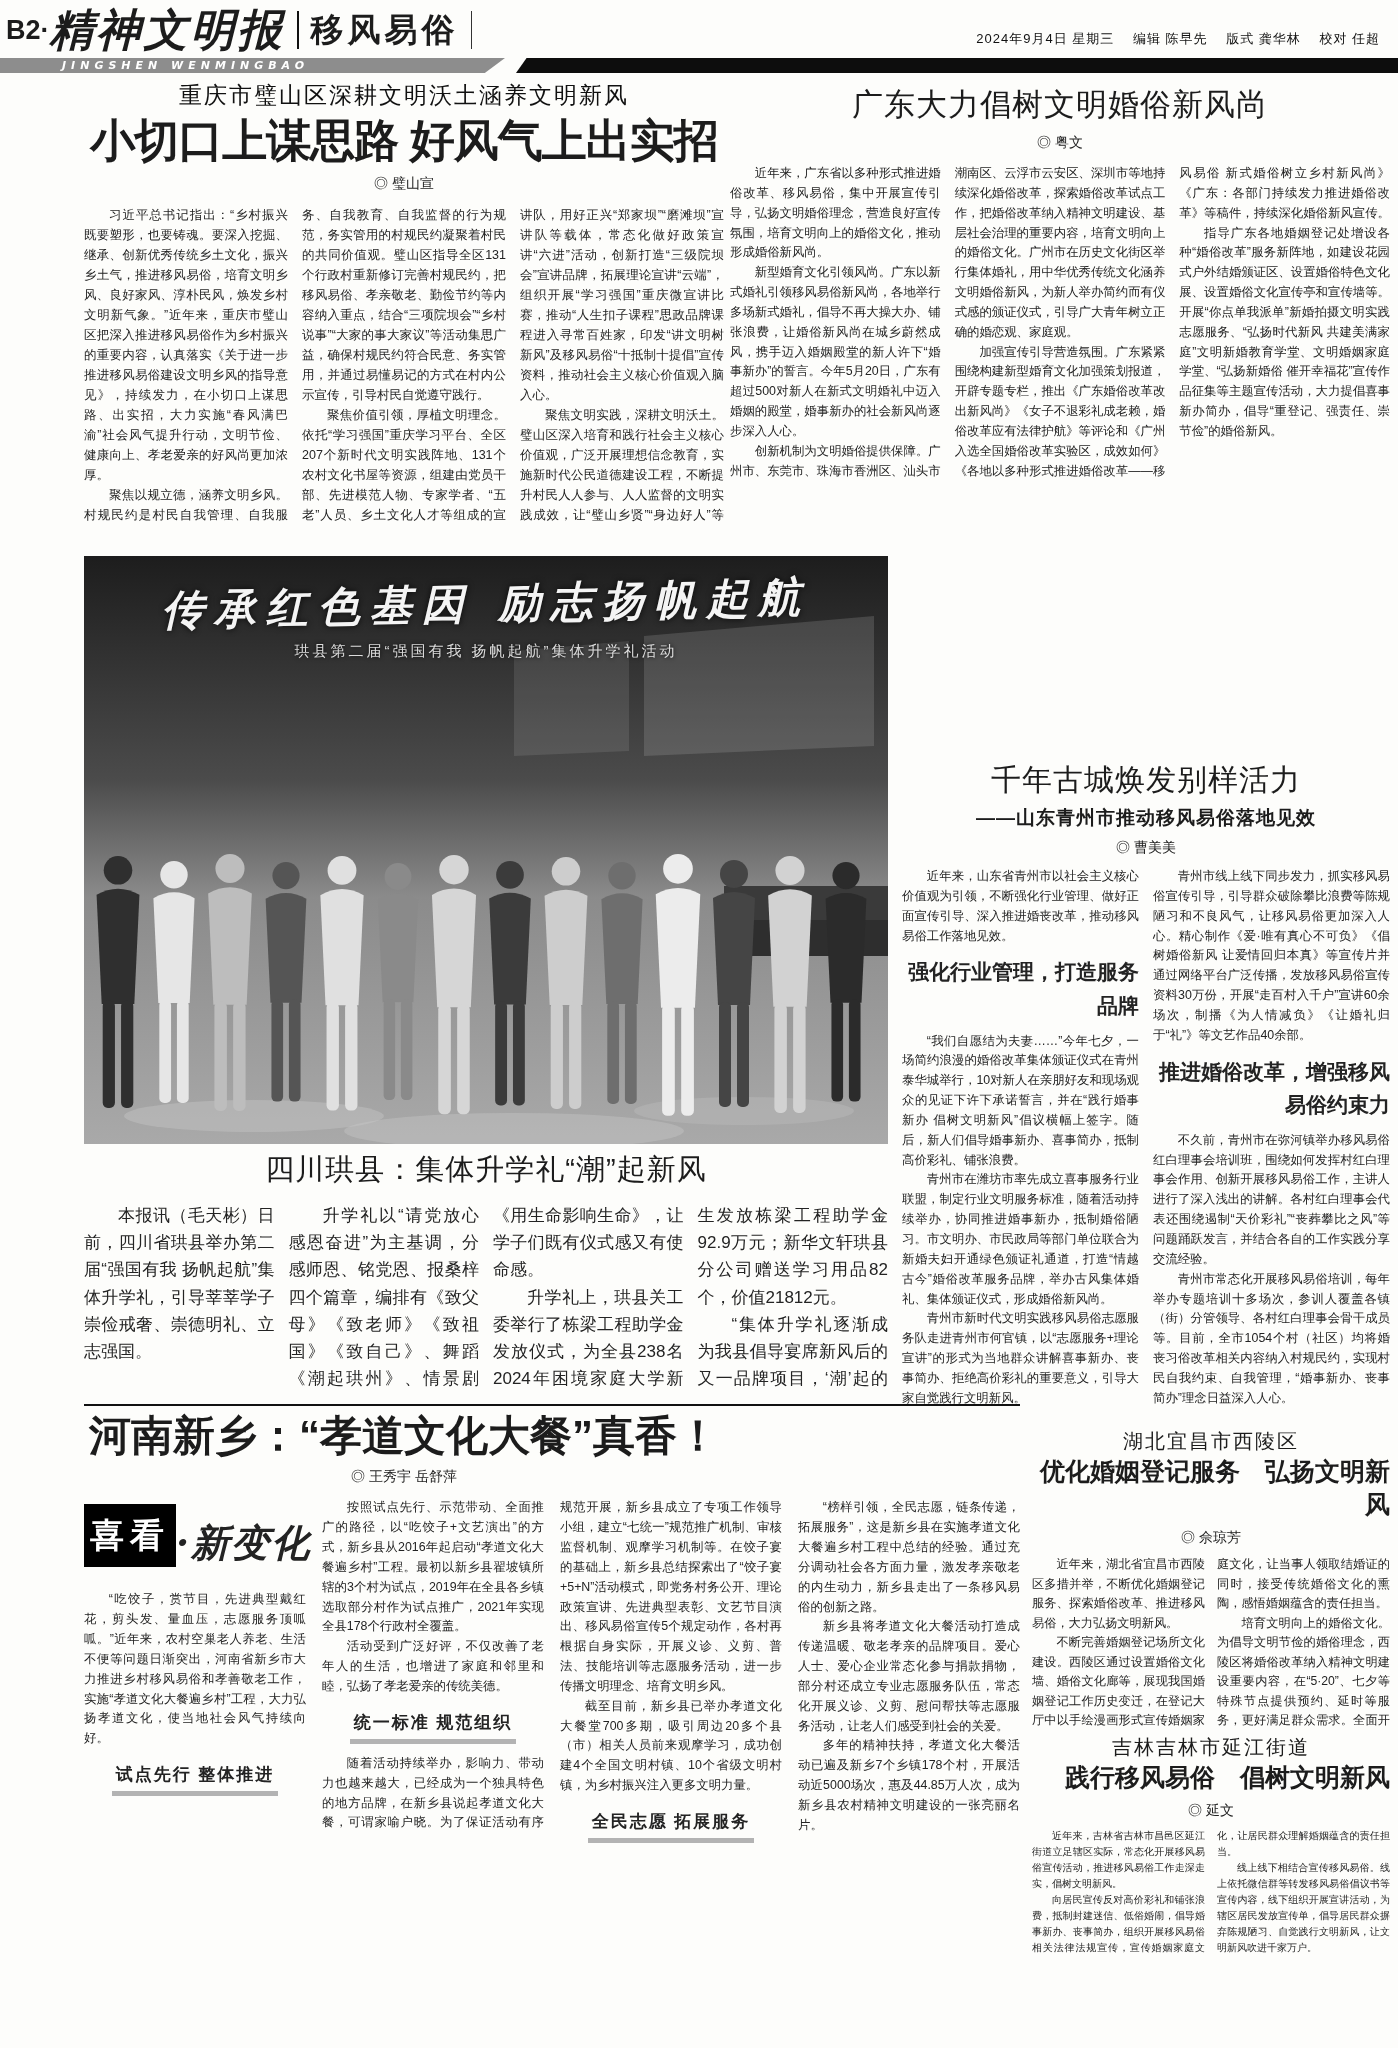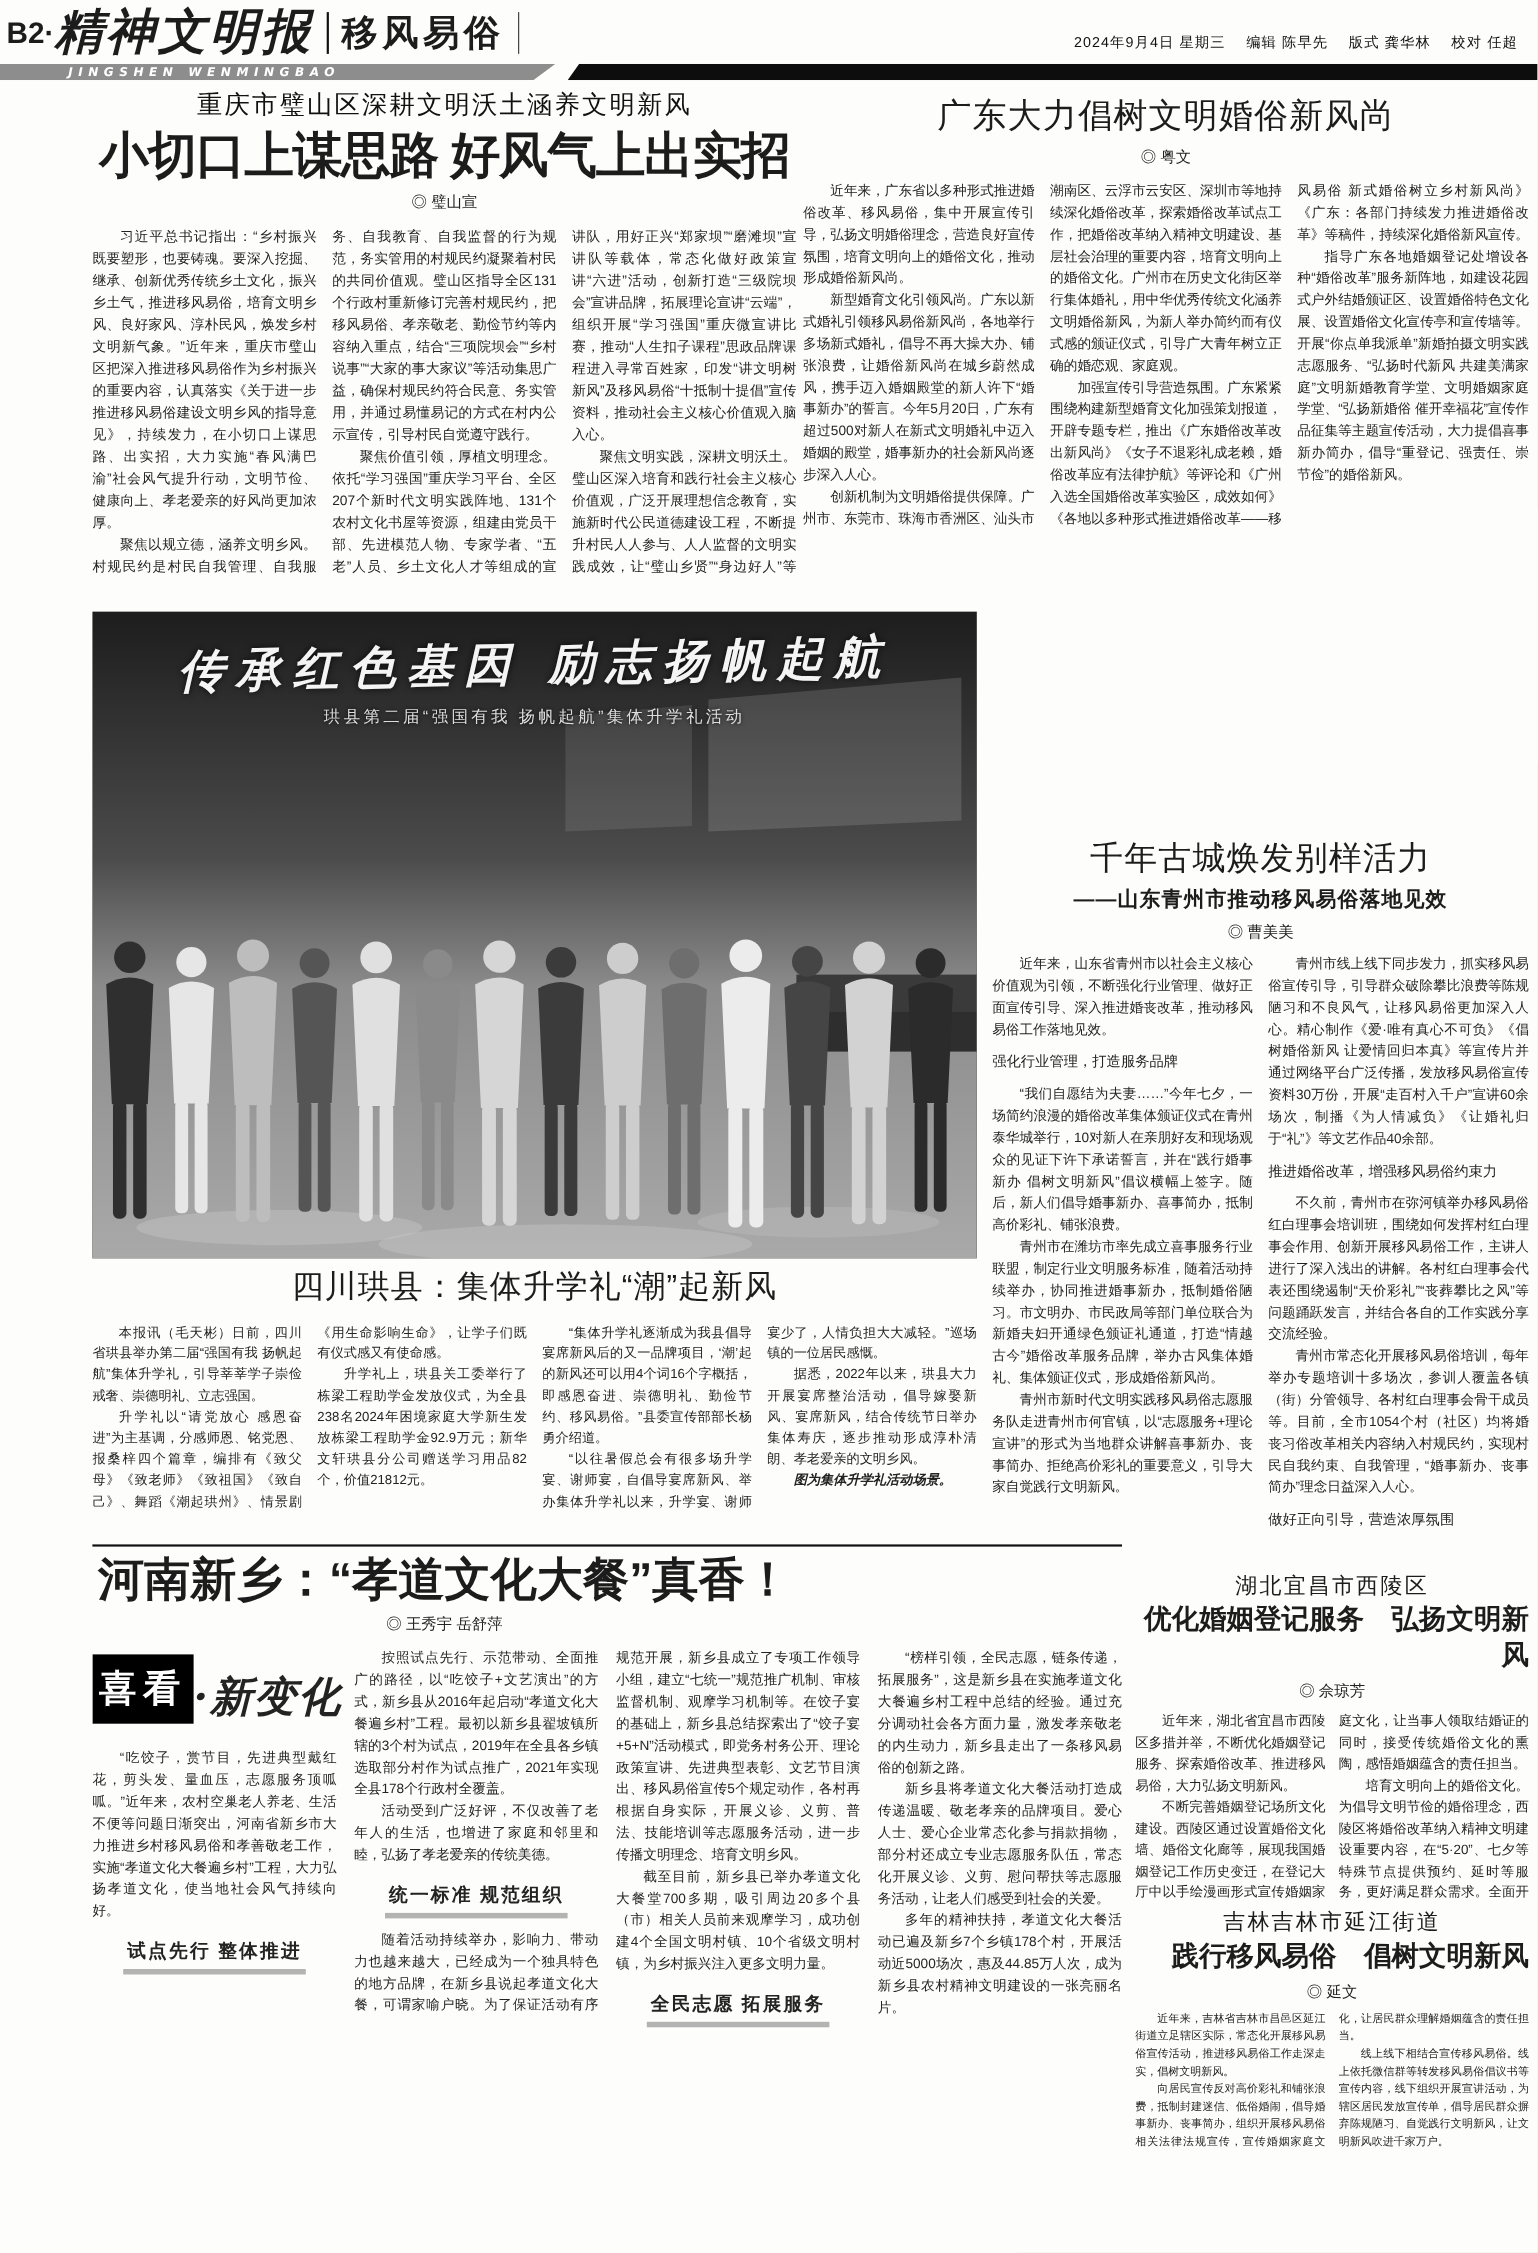--- a/index.html
+++ b/index.html
@@ -23,21 +23,21 @@
   
   .kicker{text-align:center;font-size:23px;letter-spacing:2px;color:#111;}
   .headline-xl{text-align:center;font-size:45px;font-weight:900;letter-spacing:-1px;line-height:1.15;margin-top:4px;}
   .headline-lg{text-align:center;font-size:42px;font-weight:900;line-height:1.15;}
   .headline-md{text-align:center;font-size:30px;font-weight:400;letter-spacing:1px;}
   .headline-sm{text-align:right;font-size:25px;font-weight:900;letter-spacing:0px;}
   .subtitle{text-align:center;font-size:19px;font-weight:bold;letter-spacing:1px;margin-top:4px;}
   .byline{text-align:center;font-size:14px;margin-top:8px;color:#222;}
   .colbody{column-gap:14px;text-align:justify;font-size:12.5px;line-height:1.6;overflow:hidden;color:#232323;}
   .colbody .b-p{text-indent:2em;margin:0;}
-  .colbody .b-h{font-weight:400;text-align:left;font-size:13px;margin:9px 0;text-indent:0;}
+  .colbody .b-h{font-weight:700;text-align:right;font-size:21px;margin:9px 0;text-indent:0;}
   .colbody .b-h2{font-weight:900;text-align:center;font-size:17px;margin:12px 0 10px 0;text-indent:0;}
   .colbody .b-h2 span{display:inline-block;border-bottom:5px solid #b3b3b3;padding:0 4px 3px 4px;letter-spacing:2px;}
   .colbody .b-cap{font-weight:bold;font-style:italic;text-indent:2em;}
   .rule{position:absolute;border-top:2px solid #111;}
   
   .xikan{margin:6px 0 16px 0;text-indent:0;white-space:nowrap;}
   .xk-black{display:inline-block;background:#000;color:#fff;font-weight:900;font-size:34px;padding:4px 6px;letter-spacing:6px;}
   .xk-brush{font-family:"DejaVu Serif",serif;font-style:italic;font-weight:bold;font-size:38px;letter-spacing:2px;vertical-align:middle;}
   
   #art-bishan{position:absolute;left:84px;top:80px;width:640px;}
@@ -49,21 +49,21 @@
   #photo svg{position:absolute;left:0;top:0;}
   .photo-banner{position:absolute;left:24px;top:20px;right:24px;text-align:center;color:#f4f4f4;
       font-family:"DejaVu Serif",serif;font-weight:bold;font-style:italic;font-size:42px;letter-spacing:10px;
       text-shadow:0 0 6px rgba(0,0,0,.8);transform:rotate(-1.2deg);}
   .photo-banner2{position:absolute;left:24px;top:86px;right:24px;text-align:center;color:#ddd;
       font-size:15px;letter-spacing:3px;text-shadow:0 0 4px rgba(0,0,0,.9);}
   #art-qingzhou{position:absolute;left:902px;top:760px;width:488px;}
   #art-qingzhou .colbody{margin-top:10px;column-count:2;height:550px;font-size:12.4px;}
   #art-gongxian{position:absolute;left:84px;top:1150px;width:804px;}
   #art-gongxian .headline-md{font-size:29px;}
-  #art-gongxian .colbody{margin-top:12px;column-count:4;height:192px;font-size:12px;}
+  #art-gongxian .colbody{margin-top:12px;column-count:4;height:192px;font-size:17px;}
   #hr-xinxiang{left:84px;top:1404px;width:936px;}
   #art-xinxiang{position:absolute;left:84px;top:1412px;width:936px;}
   #art-xinxiang .headline-lg{width:640px;}
   #art-xinxiang .byline{width:640px;}
   #art-xinxiang .colbody{margin-top:12px;column-count:4;column-gap:16px;height:468px;font-size:12.4px;}
   #art-yichang{position:absolute;left:1032px;top:1428px;width:358px;}
   #art-yichang .colbody{margin-top:8px;column-count:2;column-gap:12px;height:178px;font-size:12.2px;}
   #art-jilin{position:absolute;left:1032px;top:1734px;width:358px;}
   #art-jilin .colbody{margin-top:8px;column-count:2;column-gap:12px;height:200px;font-size:10px;}
   .kicker-sm{text-align:center;font-size:20px;letter-spacing:2px;}

